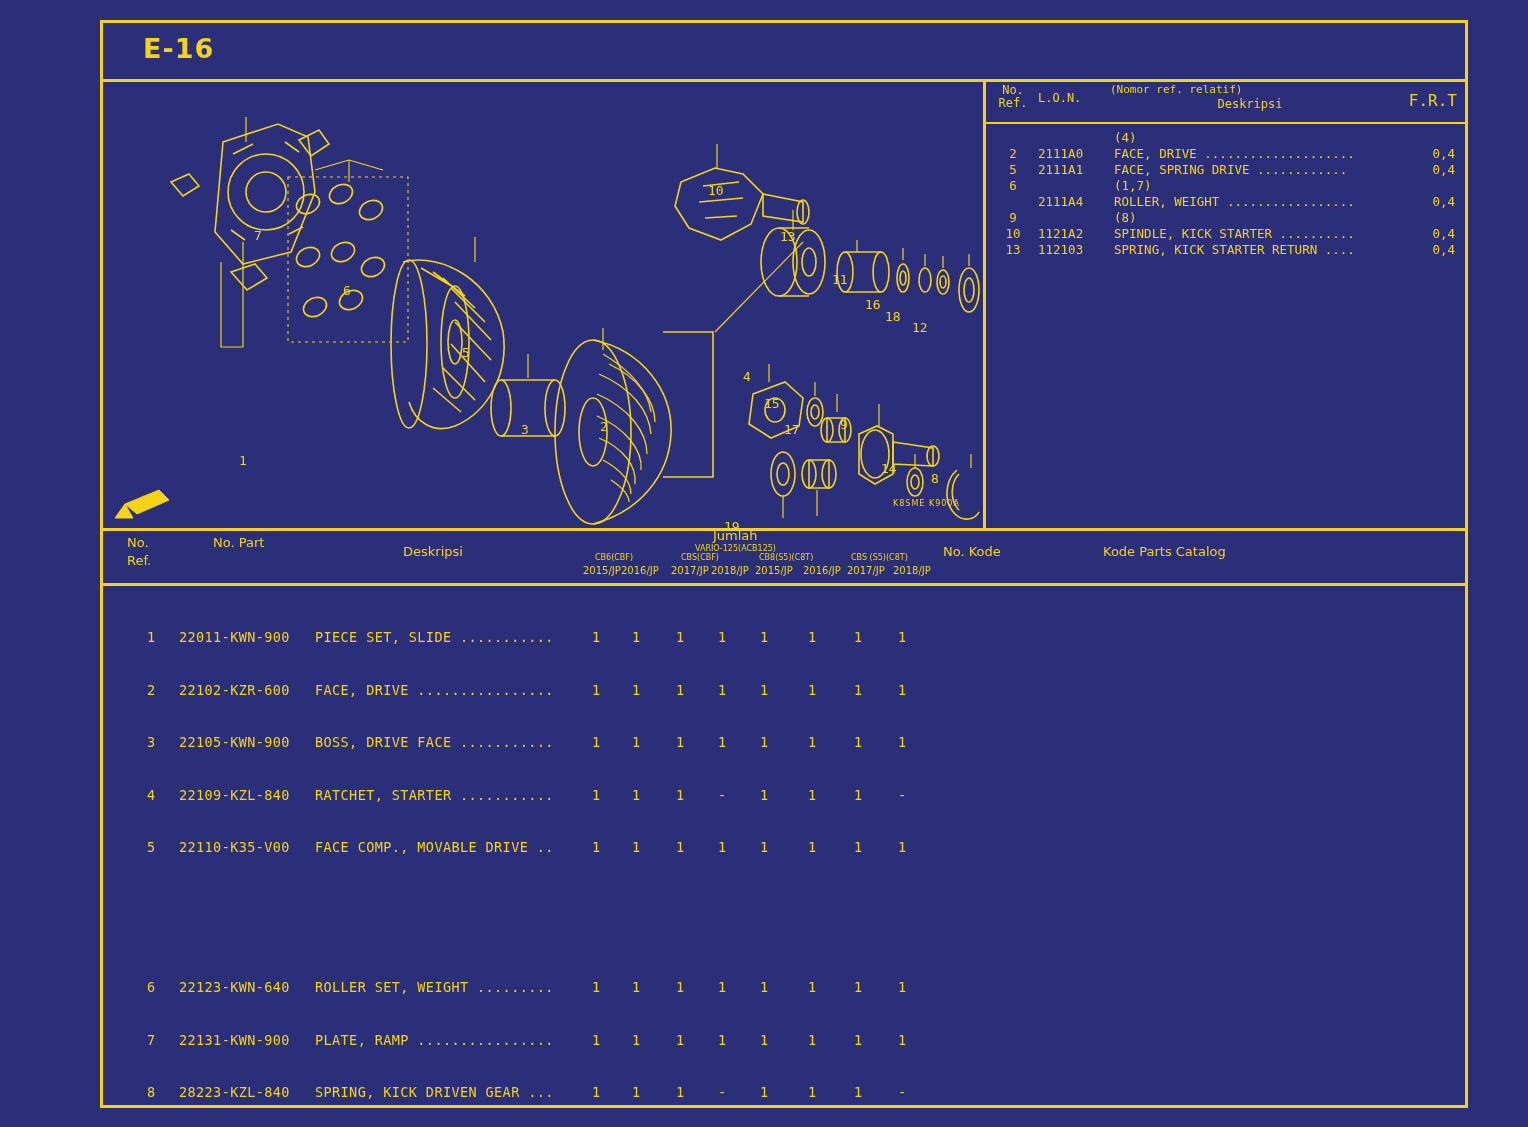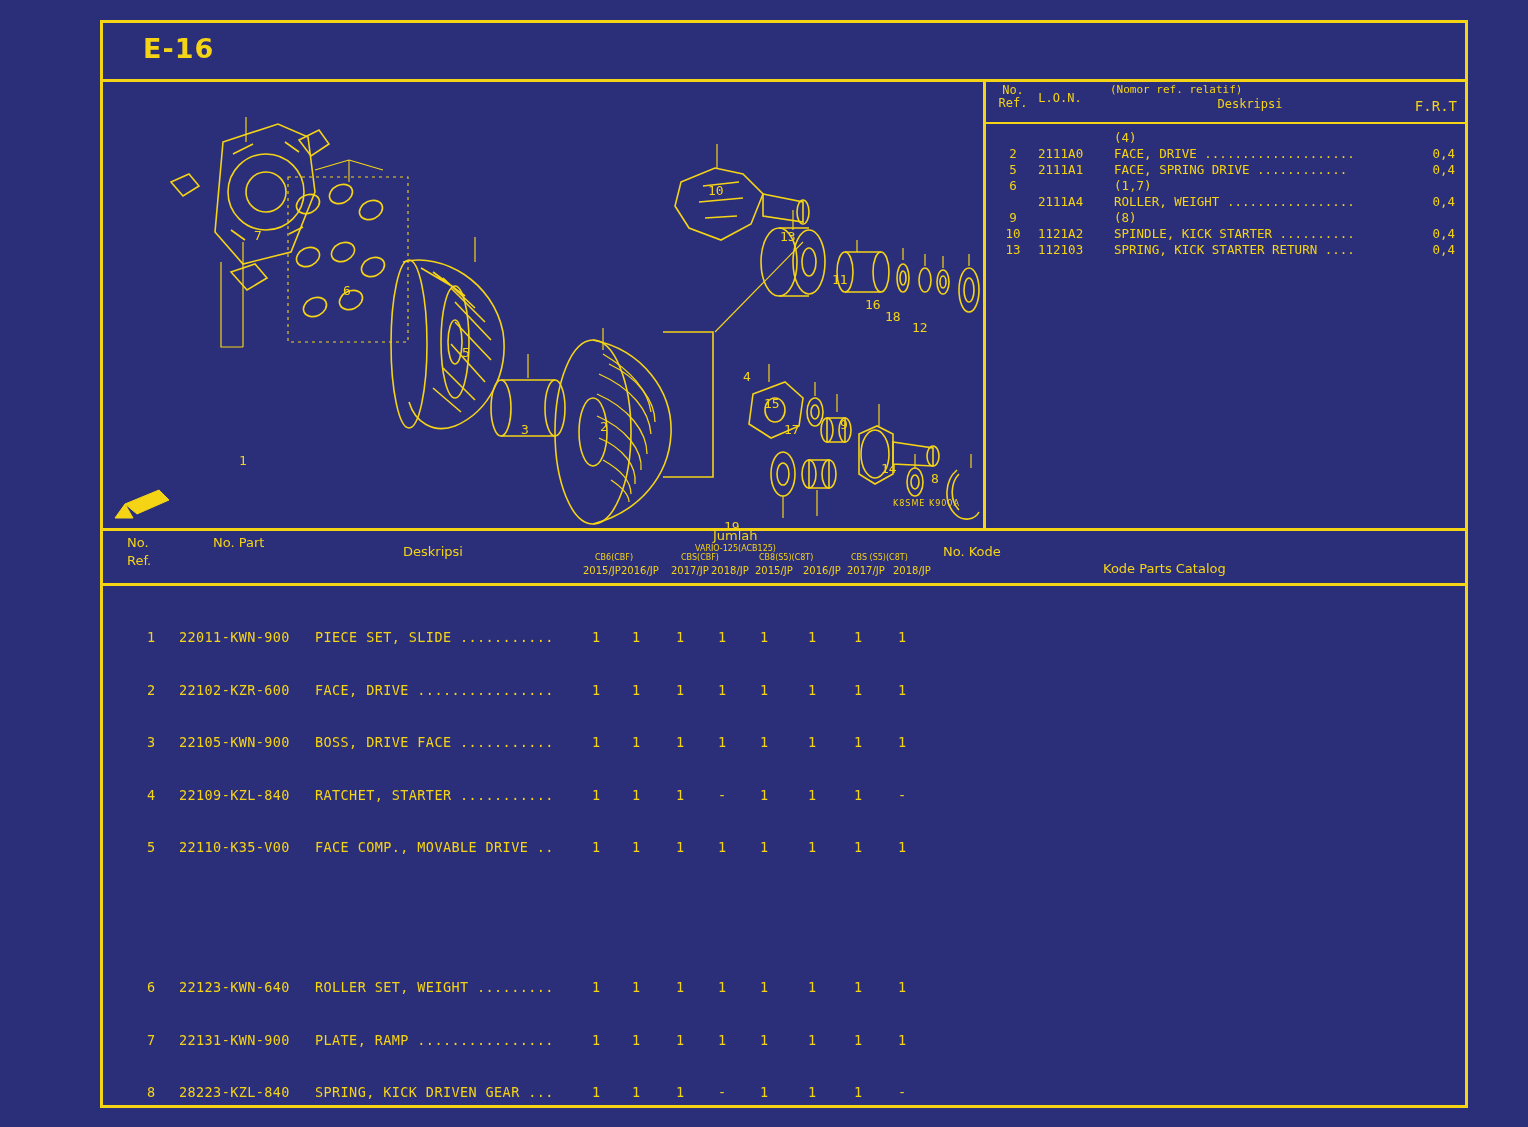--- a/index.html
+++ b/index.html
@@ -6,24 +6,24 @@
   body{width:1528px;height:1127px;font-family:"DejaVu Sans Mono",monospace;color:#f5d416;overflow:hidden;}
   .page{position:absolute;left:100px;top:20px;width:1368px;height:1088px;border:3px solid #f5d416;box-sizing:border-box;background:#2b2f7a;}
   .hdr{position:relative;height:56px;border-bottom:3px solid #f5d416;}
   .hdr .code{position:absolute;left:40px;top:10px;font-family:"DejaVu Sans",sans-serif;font-weight:bold;font-size:27px;letter-spacing:1px;}
   .hdr .title{position:absolute;left:0;right:0;top:8px;text-align:center;font-family:"DejaVu Sans",sans-serif;font-weight:bold;font-size:30px;letter-spacing:2px;}
   .upper{position:relative;height:446px;border-bottom:3px solid #f5d416;}
   .illus{position:absolute;left:0;top:0;width:880px;height:446px;border-right:3px solid #f5d416;overflow:hidden;}
   .frt{position:absolute;left:883px;top:0;right:0;height:446px;}
   .frt-head{position:relative;height:40px;border-bottom:2px solid #f5d416;}
   .frt-head .c1{position:absolute;left:6px;top:2px;font-size:12px;line-height:13px;text-align:center;width:42px;}
-  .frt-head .c2{position:absolute;left:40px;top:9px;font-size:12px;width:68px;text-align:center;}
+  .frt-head .c2{position:absolute;left:52px;top:9px;font-size:12px;width:68px;}
   .frt-head .c3{position:absolute;left:124px;top:1px;font-size:11px;}
   .frt-head .c3b{position:absolute;left:124px;top:15px;width:280px;text-align:center;font-size:12px;}
-  .frt-head .c4{position:absolute;right:8px;top:16px;font-size:14px;}
+  .frt-head .c4{position:absolute;right:8px;top:9px;font-size:16px;}
   .frt-rows{position:relative;padding-top:6px;font-size:12.5px;line-height:16px;}
   .frt-row{position:relative;height:16px;white-space:pre;}
   .frt-row .no{position:absolute;left:12px;width:30px;text-align:center;}
   .frt-row .lon{position:absolute;left:52px;width:72px;}
   .frt-row .ds{position:absolute;left:128px;}
   .frt-row .fr{position:absolute;right:10px;}
   .frt-row .qty{position:absolute;left:128px;}
   .tblhead{position:relative;height:52px;border-bottom:3px solid #f5d416;font-family:"DejaVu Sans",sans-serif;}
   .tblhead .th{position:absolute;font-size:13px;}
   .tblhead .sm{font-size:8px;}
@@ -230,21 +230,21 @@
     <div class="th sm" style="left:748px;top:22px;">CBS (S5)(C8T)</div>
     <div class="th sm2" style="left:480px;top:34px;">2015/JP</div>
     <div class="th sm2" style="left:518px;top:34px;">2016/JP</div>
     <div class="th sm2" style="left:568px;top:34px;">2017/JP</div>
     <div class="th sm2" style="left:608px;top:34px;">2018/JP</div>
     <div class="th sm2" style="left:652px;top:34px;">2015/JP</div>
     <div class="th sm2" style="left:700px;top:34px;">2016/JP</div>
     <div class="th sm2" style="left:744px;top:34px;">2017/JP</div>
     <div class="th sm2" style="left:790px;top:34px;">2018/JP</div>
     <div class="th" style="left:840px;top:13px;">No. Kode</div>
-    <div class="th" style="left:1000px;top:30px;">Kode Parts Catalog</div>
+    <div class="th" style="left:1000px;top:13px;">Kode Parts Catalog</div>
   </div>
 
   <div class="rows">
     <div class="row"><span class="ref">1</span><span class="part">22011-KWN-900</span><span class="desc">PIECE SET, SLIDE ...........</span><span class="q" style="left:484px">1</span><span class="q" style="left:524px">1</span><span class="q" style="left:568px">1</span><span class="q" style="left:610px">1</span><span class="q" style="left:652px">1</span><span class="q" style="left:700px">1</span><span class="q" style="left:746px">1</span><span class="q" style="left:790px">1</span></div>
     <div class="row"><span class="ref">2</span><span class="part">22102-KZR-600</span><span class="desc">FACE, DRIVE ................</span><span class="q" style="left:484px">1</span><span class="q" style="left:524px">1</span><span class="q" style="left:568px">1</span><span class="q" style="left:610px">1</span><span class="q" style="left:652px">1</span><span class="q" style="left:700px">1</span><span class="q" style="left:746px">1</span><span class="q" style="left:790px">1</span></div>
     <div class="row"><span class="ref">3</span><span class="part">22105-KWN-900</span><span class="desc">BOSS, DRIVE FACE ...........</span><span class="q" style="left:484px">1</span><span class="q" style="left:524px">1</span><span class="q" style="left:568px">1</span><span class="q" style="left:610px">1</span><span class="q" style="left:652px">1</span><span class="q" style="left:700px">1</span><span class="q" style="left:746px">1</span><span class="q" style="left:790px">1</span></div>
     <div class="row"><span class="ref">4</span><span class="part">22109-KZL-840</span><span class="desc">RATCHET, STARTER ...........</span><span class="q" style="left:484px">1</span><span class="q" style="left:524px">1</span><span class="q" style="left:568px">1</span><span class="q" style="left:610px">-</span><span class="q" style="left:652px">1</span><span class="q" style="left:700px">1</span><span class="q" style="left:746px">1</span><span class="q" style="left:790px">-</span></div>
     <div class="row"><span class="ref">5</span><span class="part">22110-K35-V00</span><span class="desc">FACE COMP., MOVABLE DRIVE ..</span><span class="q" style="left:484px">1</span><span class="q" style="left:524px">1</span><span class="q" style="left:568px">1</span><span class="q" style="left:610px">1</span><span class="q" style="left:652px">1</span><span class="q" style="left:700px">1</span><span class="q" style="left:746px">1</span><span class="q" style="left:790px">1</span></div>
 
     <div class="spacer"></div>

